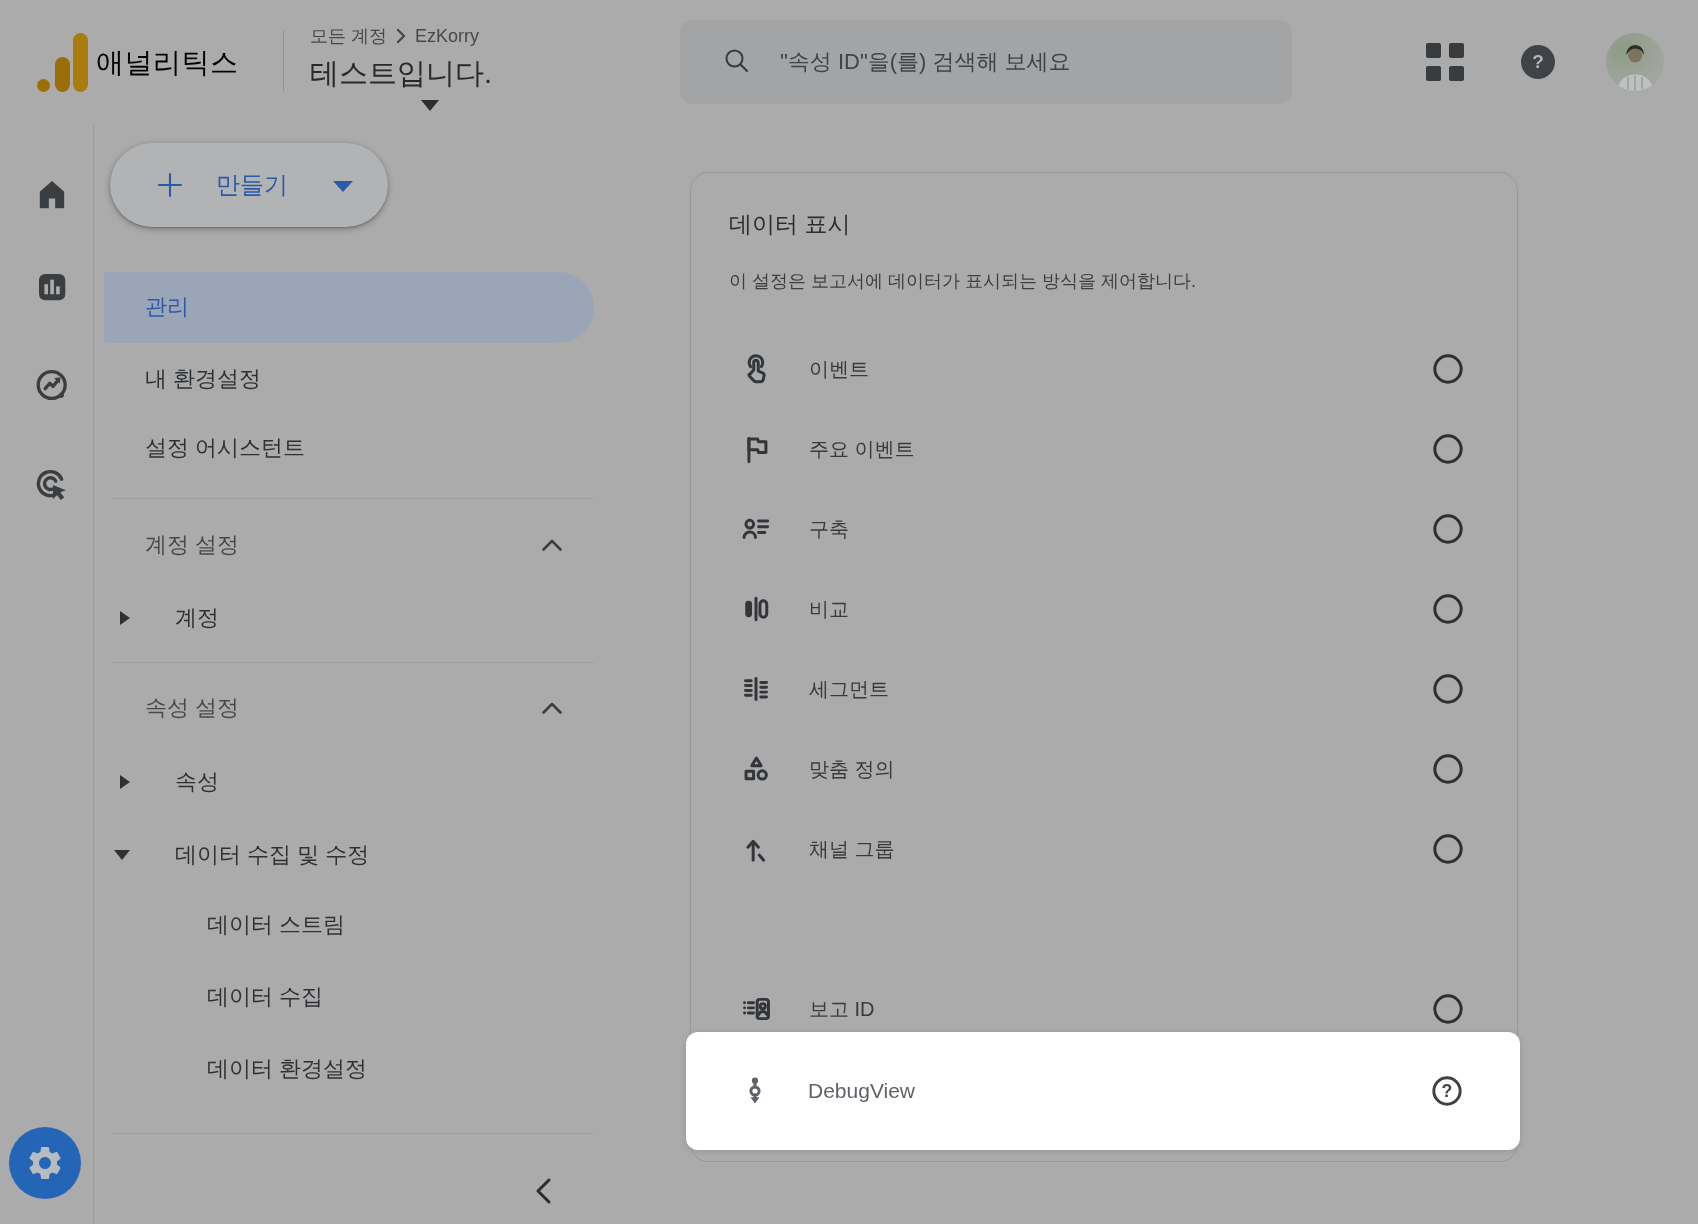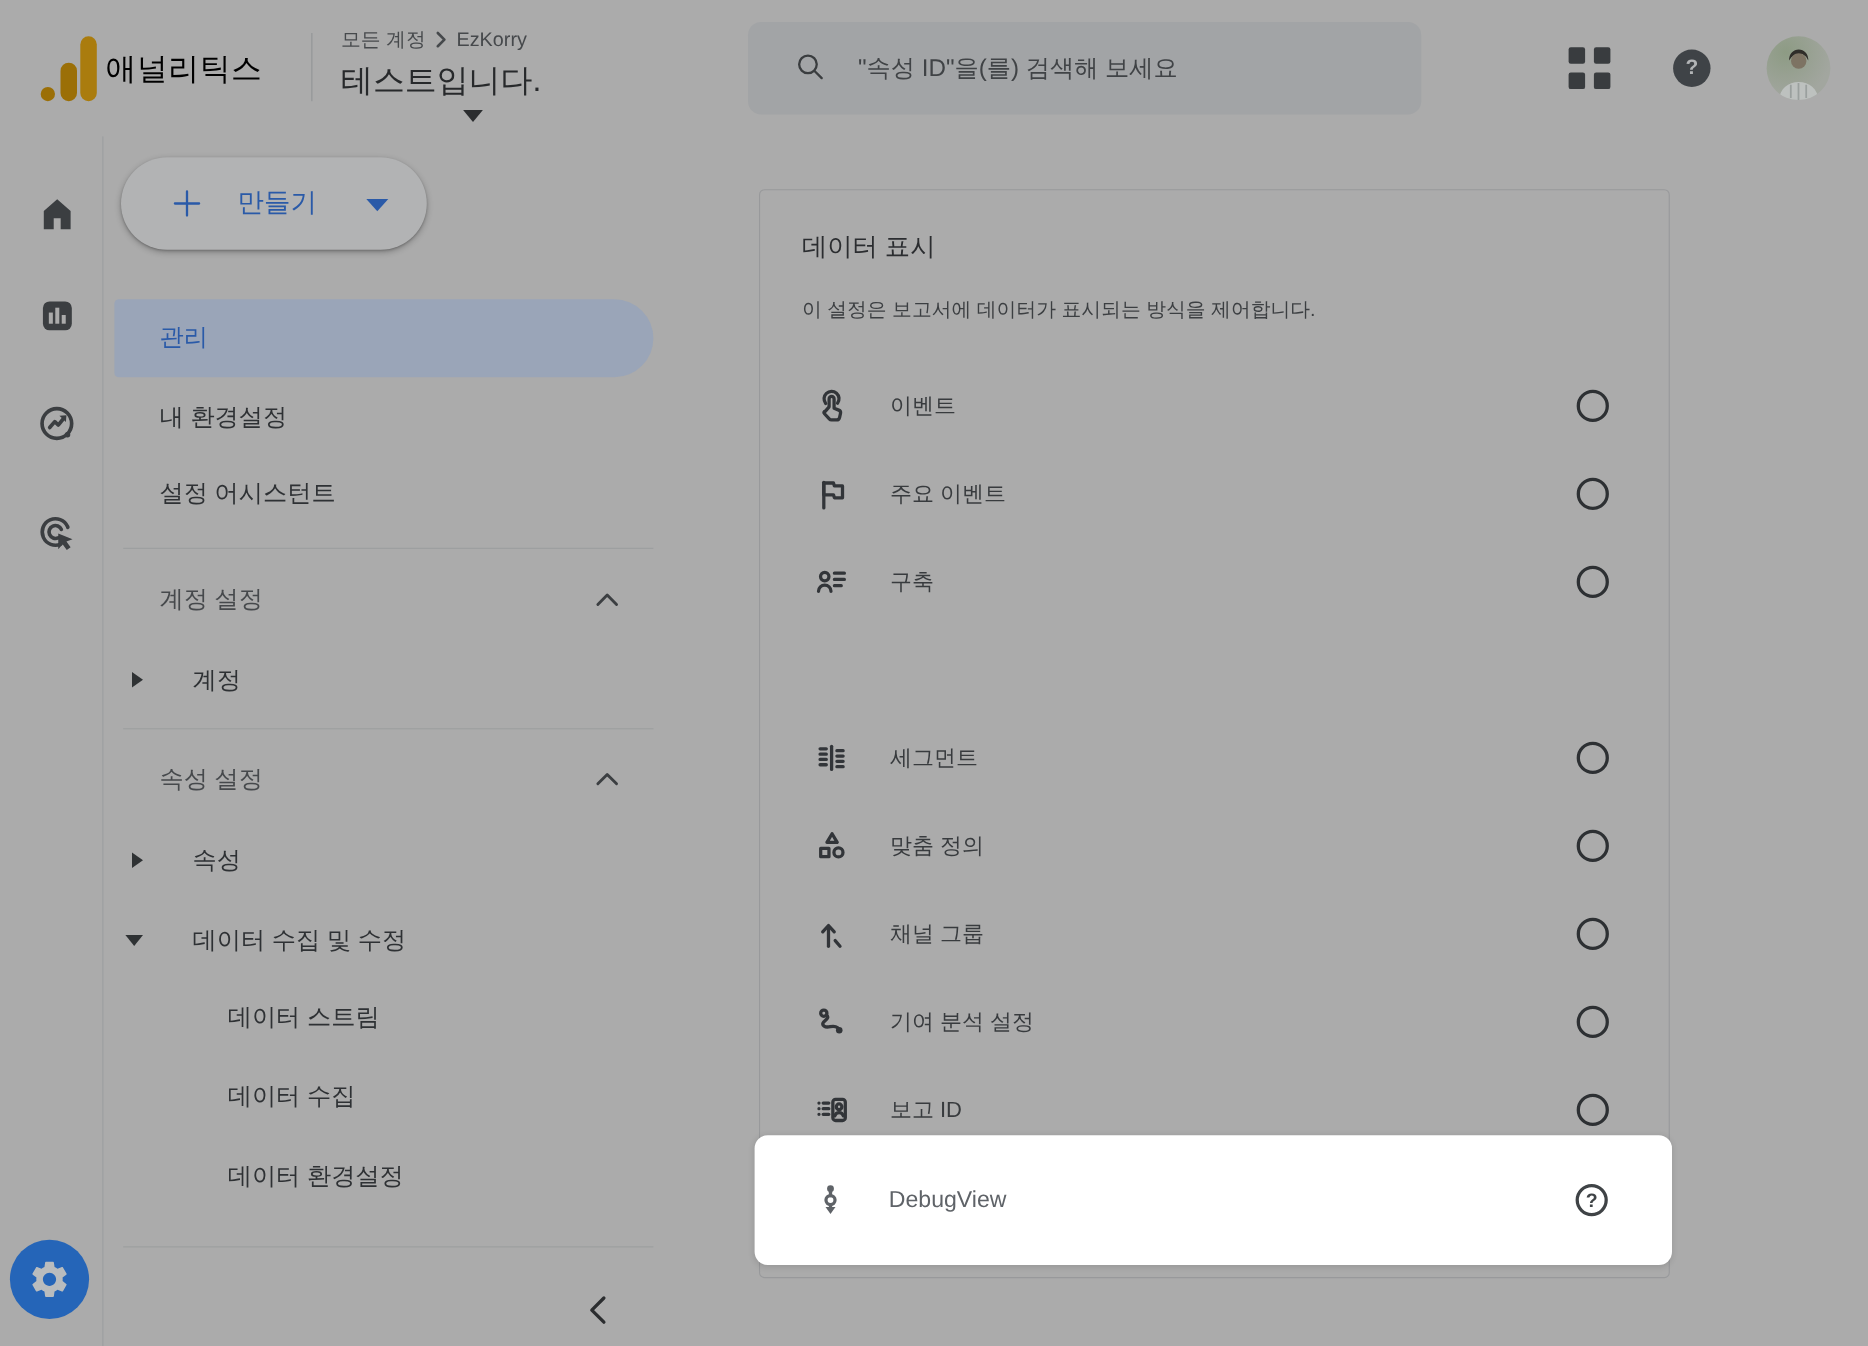--- a/index.html
+++ b/index.html
@@ -44,21 +44,21 @@
   .nav-item{position:absolute;height:36px;line-height:36px;font-size:22px;color:#2e3134;white-space:nowrap;}
   .nav-item.selected{color:#2a5aa8;}
   .nav-section{color:#46494c;}
   .nav-divider{position:absolute;left:112px;width:482px;height:1px;background:#9c9e9f;}
   .tri-right{position:absolute;width:0;height:0;border-top:7px solid transparent;border-bottom:7px solid transparent;border-left:10px solid #2f3234;}
   .tri-down{position:absolute;width:0;height:0;border-left:8px solid transparent;border-right:8px solid transparent;border-top:10px solid #2f3234;}
   .chev{position:absolute;}
   .collapse{position:absolute;left:531px;top:1175px;}
 
   
-  .card{position:absolute;left:690px;top:172px;width:828px;height:990px;border:1.5px solid #98999b;border-radius:5px;box-sizing:border-box;}
+  .card{position:absolute;left:690px;top:172px;width:828px;height:990px;border:1.5px solid #98999b;border-radius:18px;box-sizing:border-box;}
   .card-title{position:absolute;left:38px;top:36px;font-size:23px;color:#2b2d30;}
   .card-sub{position:absolute;left:38px;top:96px;font-size:18px;color:#3c3f42;}
   .row{position:absolute;left:0;width:100%;height:80px;}
   .ricon{position:absolute;left:48px;top:23px;width:34px;height:34px;color:#323539;}
   .rlabel{position:absolute;left:118px;top:0;height:80px;line-height:80px;font-size:20px;color:#383b3e;}
   .rhelp{position:absolute;left:740px;top:23px;width:34px;height:34px;color:#2d3033;cursor:pointer;}
   .rhelp text{fill:#2d3033;font-weight:700;}
   svg.stroked *{fill:none;stroke:currentColor;stroke-width:2.1;stroke-linecap:round;stroke-linejoin:round;}
   svg.stroked .f{fill:currentColor;stroke:none;}
   svg.stroked text{stroke:none;}
@@ -248,20 +248,36 @@
     </span>
     <span class="rlabel">구축</span>
     <span class="rhelp">
       <svg class="stroked" width="34" height="34" viewBox="0 0 24 24">
           <circle cx="12" cy="12" r="9.3"></circle>
           <text x="12" y="16.4" text-anchor="middle" font-size="12.5">?</text>
         </svg>
     </span>
   </div>
 
+  <div class="row" style="top:396px">
+    <span class="ricon">
+      <svg class="stroked" width="34" height="34" viewBox="0 0 24 24">
+        <rect class="f" x="4.4" y="6.2" width="4.8" height="11.6" rx="2.4"></rect>
+        <path d="M12 4.4v15.2" stroke-width="1.8"></path>
+        <rect x="14.8" y="6.2" width="4.8" height="11.6" rx="2.4"></rect>
+      </svg>
+    </span>
+    <span class="rlabel">비교</span>
+    <span class="rhelp">
+      <svg class="stroked" width="34" height="34" viewBox="0 0 24 24">
+          <circle cx="12" cy="12" r="9.3"></circle>
+          <text x="12" y="16.4" text-anchor="middle" font-size="12.5">?</text>
+        </svg>
+    </span>
+  </div>
 
   <div class="row" style="top:476px">
     <span class="ricon">
       <svg class="stroked" width="34" height="34" viewBox="0 0 24 24">
         <path d="M12 4.6v14.8" stroke-width="2.5"></path>
         <path d="M4.6 6.2h4M4.6 9.6h4M4.6 13h4M4.6 16.4h4" stroke-width="1.9"></path>
         <path d="M15.4 7.4h4M15.4 10.8h4M15.4 14.2h4M15.4 17.6h4" stroke-width="1.9"></path>
       </svg>
     </span>
     <span class="rlabel">세그먼트</span>
@@ -300,36 +316,20 @@
     </span>
     <span class="rlabel">맞춤 정의</span>
     <span class="rhelp">
       <svg class="stroked" width="34" height="34" viewBox="0 0 24 24">
           <circle cx="12" cy="12" r="9.3"></circle>
           <text x="12" y="16.4" text-anchor="middle" font-size="12.5">?</text>
         </svg>
     </span>
   </div>
 
-  <div class="row" style="top:716px">
-    <span class="ricon">
-      <svg class="stroked" width="34" height="34" viewBox="0 0 24 24">
-        <circle cx="7" cy="6.4" r="2"></circle>
-        <path d="M8.7 7.6c3.4 2.4-5 4.6-1.5 7.1 2.8 2 5.6-1.6 8.7 1.1"></path>
-        <circle class="f" cx="16.9" cy="17.4" r="2.1"></circle>
-      </svg>
-    </span>
-    <span class="rlabel">기여 분석 설정</span>
-    <span class="rhelp">
-      <svg class="stroked" width="34" height="34" viewBox="0 0 24 24">
-          <circle cx="12" cy="12" r="9.3"></circle>
-          <text x="12" y="16.4" text-anchor="middle" font-size="12.5">?</text>
-        </svg>
-    </span>
-  </div>
 
   <div class="row" style="top:796px">
     <span class="ricon">
       <svg class="stroked" width="34" height="34" viewBox="0 0 24 24">
         <path d="M3.9 7.6h.01M6.6 7.6h3.6M3.9 11.2h.01M6.6 11.2h3.6M3.9 14.8h.01M6.6 14.8h3.6" stroke-width="2"></path>
         <rect x="12.8" y="5.2" width="8" height="13.6" rx="1.8"></rect>
         <circle cx="16.8" cy="10" r="1.8"></circle>
         <path d="M14.1 15.8c.4-1.3 1.5-2 2.7-2s2.3.7 2.7 2"></path>
       </svg>
     </span>

